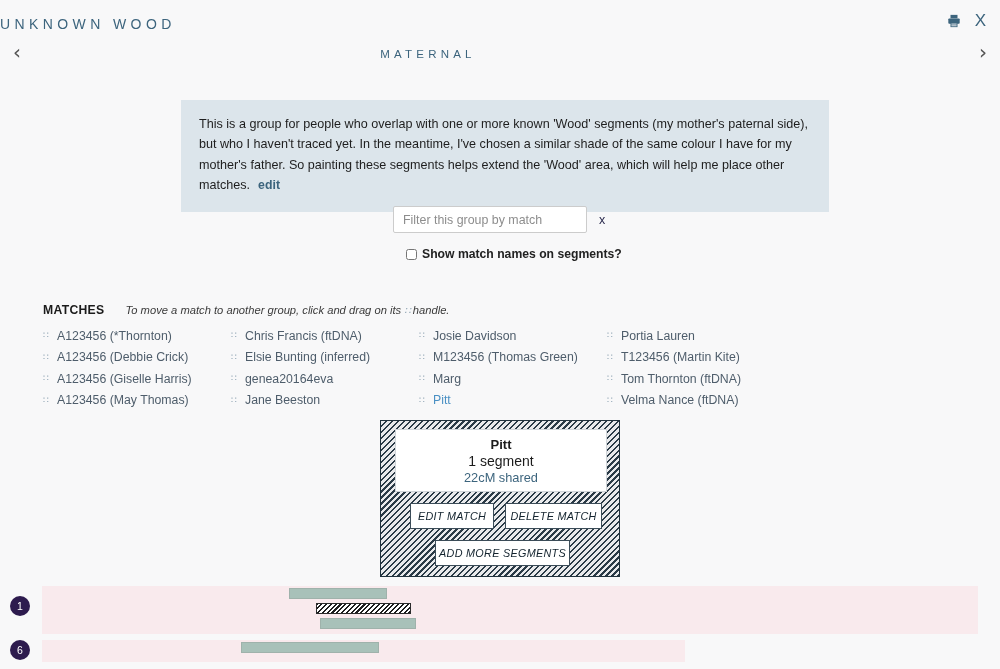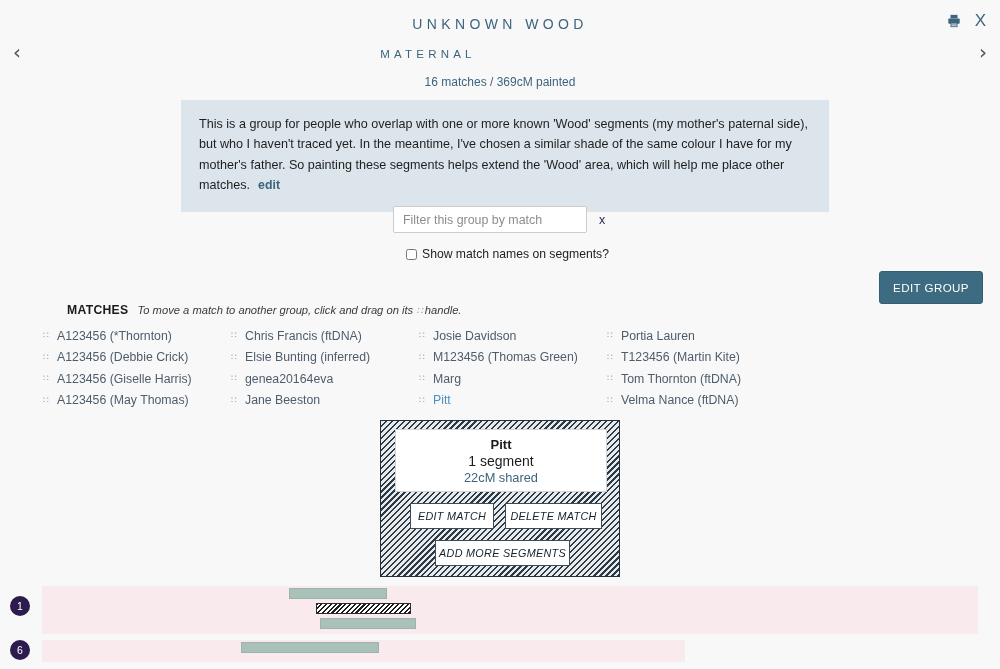--- a/index.html
+++ b/index.html
@@ -12,21 +12,21 @@
   }
   .page { position: relative; width: 1000px; height: 669px; background: #f8f8f9; }
 
   
   .top-icons { position: absolute; top: 12px; right: 14px; display: flex; align-items: center; gap: 14px; }
   .icon-btn { cursor: pointer; color: #3c647d; line-height: 0; }
   .close-x { font-size: 17px; color: #3c647d; font-weight: 400; line-height: 1; cursor: pointer; }
 
   .title {
     position: absolute; top: 16px; left: 0; width: 1000px;
-    text-align: center; font-size: 14px; letter-spacing: 4.4px;
+    text-align: left; font-size: 14px; letter-spacing: 4.4px;
     color: #3c647d; font-weight: 400;
   }
   .subtitle {
     position: absolute; top: 48px; left: 0; width: 856px;
     text-align: center; font-size: 11.5px; letter-spacing: 4.2px;
     color: #3c647d;
   }
   .countline {
     position: absolute; top: 75px; left: 0; width: 1000px;
     text-align: center; font-size: 12px; color: #3c647d;
@@ -51,32 +51,32 @@
   .filter-input {
     width: 194px; height: 27px; border: 1px solid #ccc; background: #fff;
     font-size: 12.4px; color: #333; padding: 0 9px; border-radius: 2px;
     font-family: "Liberation Sans", sans-serif;
   }
   .filter-input::placeholder { color: #8d8d8d; }
   .filter-clear { font-size: 12.5px; color: #2b2b4e; cursor: pointer; }
 
   .checkrow { position: absolute; left: 406px; top: 247px; display: flex; align-items: center; gap: 5px; }
   .checkrow input { width: 11px; height: 11px; margin: 0; cursor: pointer; }
-  .checkrow label { font-size: 12.2px; color: #222; cursor: pointer; }
+  .checkrow label { font-size: 12.2px; color: #222; cursor: pointer; font-weight: bold; }
 
   
   .edit-group-btn {
     position: absolute; right: 17px; top: 271px;
     background: #3d6b82; color: #fff; border: 1px solid #365e73;
     font-size: 11.6px; letter-spacing: 0.4px; padding: 9px 13px;
     border-radius: 3px; cursor: pointer; font-family: "Liberation Sans", sans-serif;
   }
 
   
-  .matches-head { position: absolute; left: 43px; top: 303px; display: flex; align-items: baseline; gap: 9px; margin-left: 24px; }
+  .matches-head { position: absolute; left: 43px; top: 303px; display: flex; align-items: baseline; gap: 21px; }
   .matches-label { font-size: 12.2px; font-weight: bold; color: #1b1b1b; letter-spacing: 0.3px; }
   .matches-hint { font-size: 11.2px; font-style: italic; color: #3a3a3a; }
   .handle-inline { letter-spacing: -1px; color: #8aa0b0; font-size: 10px; }
 
   .match-grid {
     position: absolute; left: 43px; top: 325px; width: 940px;
     display: grid; grid-template-columns: repeat(5, 188px);
     row-gap: 0px;
   }
   .match-item { display: flex; align-items: center; gap: 6px; height: 21.5px; cursor: pointer; }
@@ -149,37 +149,35 @@
       </svg>
     </span>
     <span class="close-x">X</span>
   </div>
 
   <div class="nav-arrow nav-prev">‹</div>
   <div class="nav-arrow nav-next">›</div>
 
   <div class="title">UNKNOWN WOOD</div>
   <div class="subtitle">MATERNAL</div>
-  <div class="countline">16 matches / 369cM painted</div>
 
   <div class="desc">
     <span>This is a group for people who overlap with one or more known 'Wood' segments (my mother's paternal side), but who I haven't traced yet. In the meantime, I've chosen a similar shade of the same colour I have for my mother's father. So painting these segments helps extend the 'Wood' area, which will help me place other matches.</span><a class="edit-link">edit</a>
   </div>
 
   <div class="filter-wrap">
     <input class="filter-input" type="text" placeholder="Filter this group by match" style="">
     <span class="filter-clear">x</span>
   </div>
 
   <div class="checkrow">
     <input type="checkbox" id="shownames" style="">
     <label for="shownames">Show match names on segments?</label>
   </div>
 
-  <button class="edit-group-btn">EDIT GROUP</button>
 
   <div class="matches-head">
     <span class="matches-label">MATCHES</span>
     <span class="matches-hint">
       <span>To move a match to another group, click and drag on its</span>
       <span class="handle-inline">∷</span>
       <span>handle.</span>
     </span>
   </div>
 

